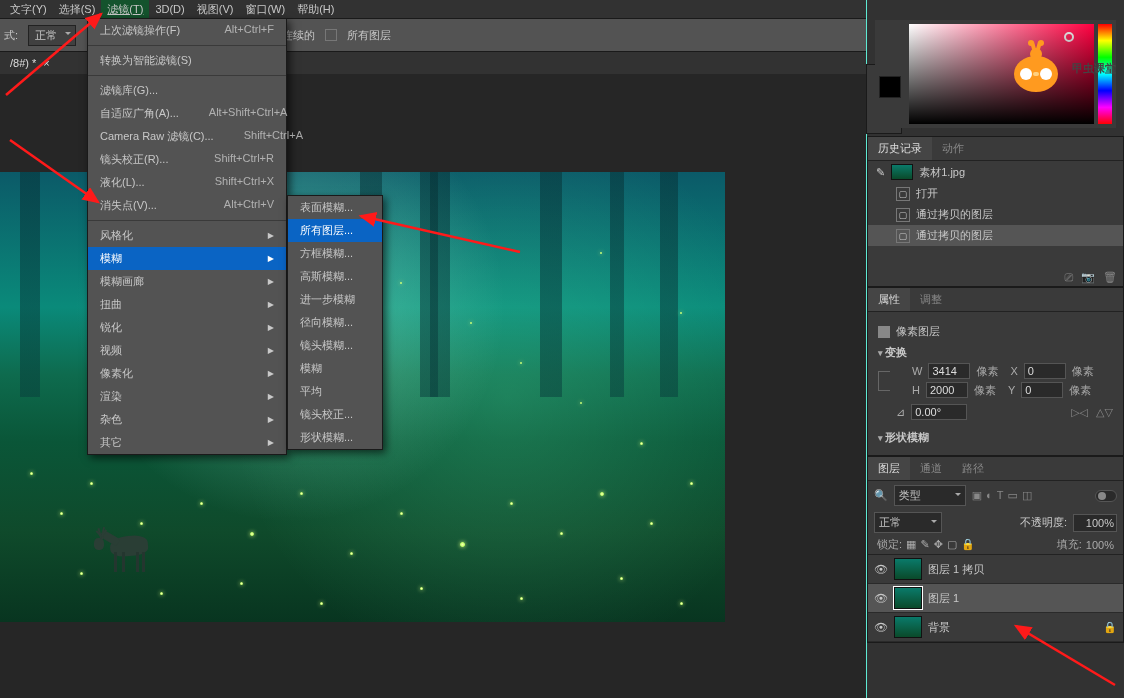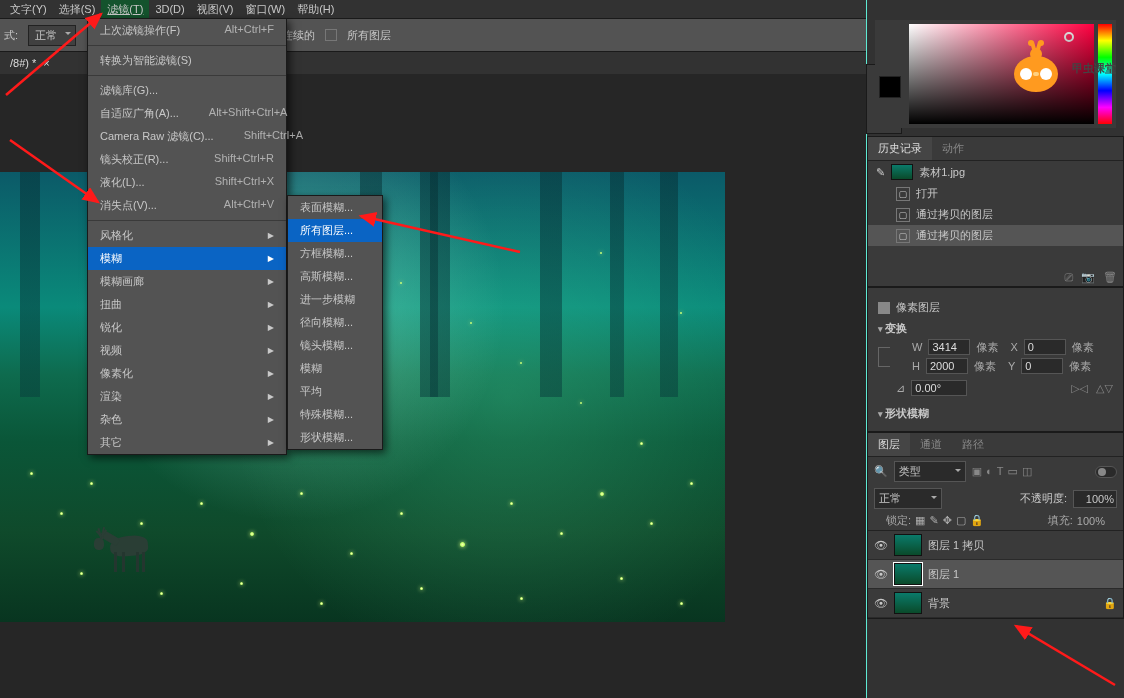--- a/index.html
+++ b/index.html
@@ -77,21 +77,21 @@
 .layers .filter .fsel { flex:0 0 72px; background:#2a2a2a; border:1px solid #555; padding:2px 4px; position:relative;}
 .layers .filter .fsel::after{content:"";position:absolute;right:4px;top:7px;border:3px solid transparent;border-top-color:#aaa;}
 .layers .filter .btns { display:flex; gap:4px; color:#888;}
 .layers .filter .btns span{ cursor:pointer; }
 .toggle { width:22px; height:12px; border:1px solid #555; border-radius:6px; background:#2a2a2a; margin-left:auto; position:relative;}
 .toggle::after{content:"";position:absolute;width:8px;height:8px;background:#888;border-radius:50%;left:2px;top:1px;}
 .layers .oprow { display:flex; gap:6px; padding:2px 6px; align-items:center;}
 .layers .oprow .bsel { background:#2a2a2a; border:1px solid #555; padding:2px 4px; position:relative; flex:0 0 68px;}
 .layers .oprow .bsel::after{content:"";position:absolute;right:4px;top:7px;border:3px solid transparent;border-top-color:#aaa;}
 .layers .oprow .oval { background:#2a2a2a; border:1px solid #555; padding:2px 2px; width:44px; text-align:right;}
-.lockrow { display:flex; gap:4px; padding:2px 18px; align-items:center; color:#aaa;}
+.lockrow { display:flex; gap:4px; padding:2px 9px; align-items:center; color:#aaa;}
 .lockrow .ic{ cursor:pointer;}
 .llist { border-top:1px solid #222;}
 .lrow { display:flex; align-items:center; padding:3px 6px; gap:6px; border-bottom:1px solid #2a2a2a;}
 .lrow.sel { background:#555;}
 .eye { width:14px; text-align:center;}
 .lthumb { width:28px; height:22px; background:linear-gradient(#0a7a6a,#0a4a2a); border:1px solid #111;}
 .llock { margin-left:auto; color:#888;}
 
 .logo { position:absolute; top:40px; right:8px; display:flex; align-items:center; gap:4px; color:#444; font-size:24px; font-weight:bold; z-index:5;}
 .logo .bug { width:64px; height:56px; }
@@ -288,21 +288,21 @@
   <div class="mi">
       <span>镜头模糊...</span>
     </div>
   <div class="mi">
       <span>模糊</span>
     </div>
   <div class="mi">
       <span>平均</span>
     </div>
   <div class="mi">
-      <span>特殊模糊...</span>
+      <span>镜头校正...</span>
     </div>
   <div class="mi">
       <span>形状模糊...</span>
     </div>
 </div>
 
 <div class="right">
   <div class="mini">
     <span style="font-style:italic">fx</span>
     <span style="font-family:serif;font-size:14px">A</span>
@@ -346,20 +346,24 @@
         </div>
     </div>
     <div class="iconbtns">
       <span>⎚</span>
       <span>📷</span>
       <span>🗑</span>
     </div>
   </div>
 
   <div class="panel">
+    <div class="panel-tabs">
+      <span class="active">属性</span>
+      <span>调整</span>
+    </div>
     <div class="props">
       <div class="hdr">
           <div class="ic"></div>
           <span>像素图层</span>
         </div>
       <div class="collapse">变换</div>
       <div style="display:flex; align-items:center;">
         <div class="linkic"></div>
         <div style="flex:1">
           <div class="row">

